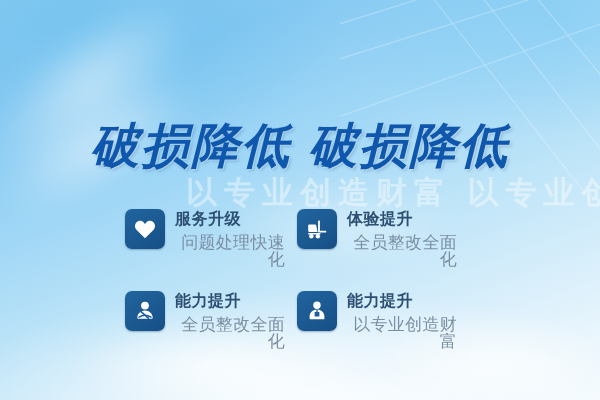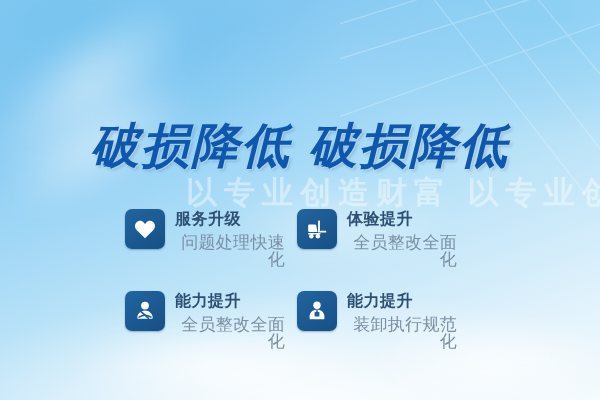--- a/index.html
+++ b/index.html
@@ -259,18 +259,18 @@
       <div class="icon-box">
         <svg width="24" height="24" viewBox="0 0 24 24" fill="#ffffff" aria-hidden="true">
           <circle cx="12" cy="6.2" r="3.7"></circle>
           <path d="M12 10.6c-4.1 0-7.4 3.0-7.4 6.8v2.0c0 .5.4.9.9.9h13c.5 0 .9-.4.9-.9v-2.0c0-3.8-3.3-6.8-7.4-6.8z"></path>
           <rect x="9.6" y="13.0" width="4.8" height="4.6" rx=".5" fill="#1b5f9e"></rect>
           <path d="M12 10.8 L12 13.0" stroke="#1b5f9e" stroke-width="1.4"></path>
         </svg>
       </div>
       <div class="feature-text">
         <div class="feature-title">能力提升</div>
-        <div class="feature-sub">装卸执行规范化</div>
+        <div class="feature-sub">以专业创造财富</div>
       </div>
     </div>
 
   </div>
 </div>
 
 </body></html>

